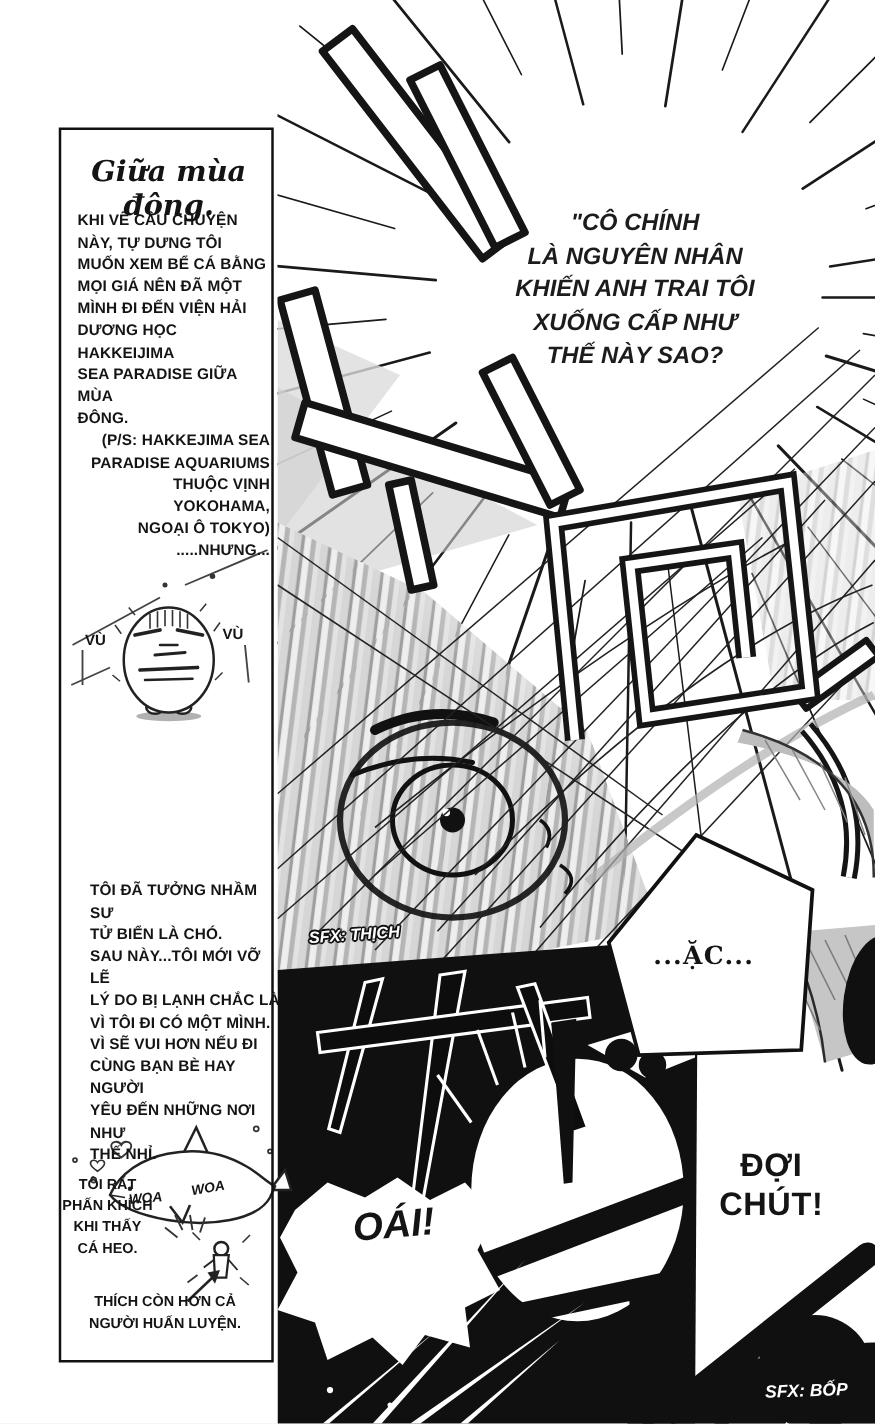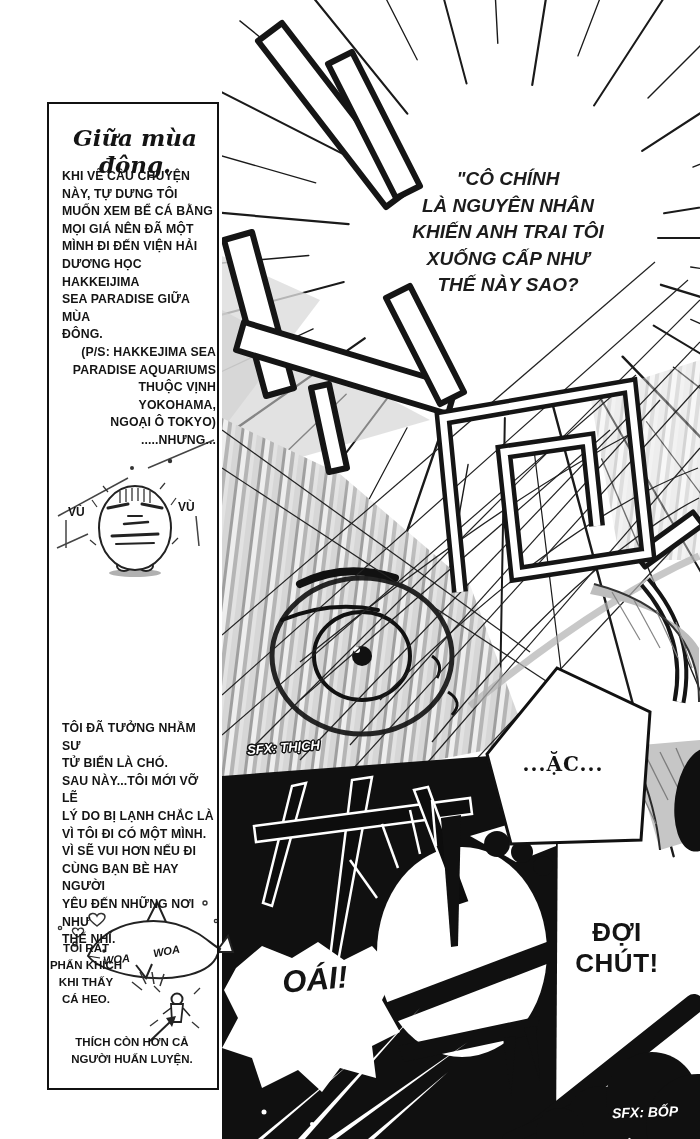--- a/index.html
+++ b/index.html
@@ -306,21 +306,21 @@
 SEA PARADISE GIỮA MÙA
 ĐÔNG.</div>
 <div class="abs script-title" style="left:56px;top:124px;width:158px;">Giữa mùa đông.</div>
 <div class="abs txt" style="left:62px;top:344px;width:154px;text-align:right;">(P/S: HAKKEJIMA SEA
 PARADISE AQUARIUMS
 THUỘC VỊNH YOKOHAMA,
 NGOẠI Ô TOKYO)
 .....NHƯNG...</div>
 <div class="abs mini-sfx" style="left:68px;top:505px;font-size:12px;">VÙ</div>
 <div class="abs mini-sfx" style="left:178px;top:500px;font-size:12px;">VÙ</div>
-<div class="abs txt" style="left:62px;top:704px;width:154px;margin-top:16px;">TÔI ĐÃ TƯỞNG NHẦM SƯ
+<div class="abs txt" style="left:72px;top:704px;width:154px;">TÔI ĐÃ TƯỞNG NHẦM SƯ
 TỬ BIỂN LÀ CHÓ.
 SAU NÀY...TÔI MỚI VỠ LẼ
 LÝ DO BỊ LẠNH CHẮC LÀ
 VÌ TÔI ĐI CÓ MỘT MÌNH.
 VÌ SẼ VUI HƠN NẾU ĐI
 CÙNG BẠN BÈ HAY NGƯỜI
 YÊU ĐẾN NHỮNG NƠI NHƯ
 THẾ NHỈ.</div>
 <div class="abs caption" style="left:46px;top:940px;width:80px;">TÔI RẤT
 PHẤN KHÍCH

